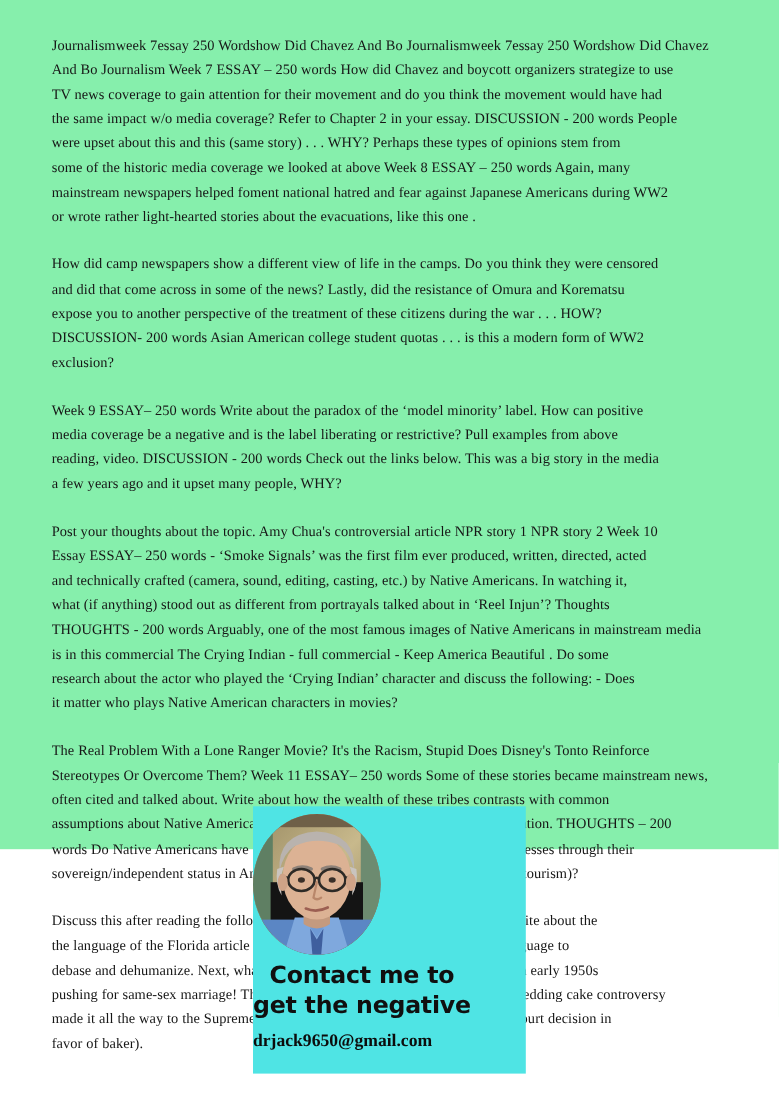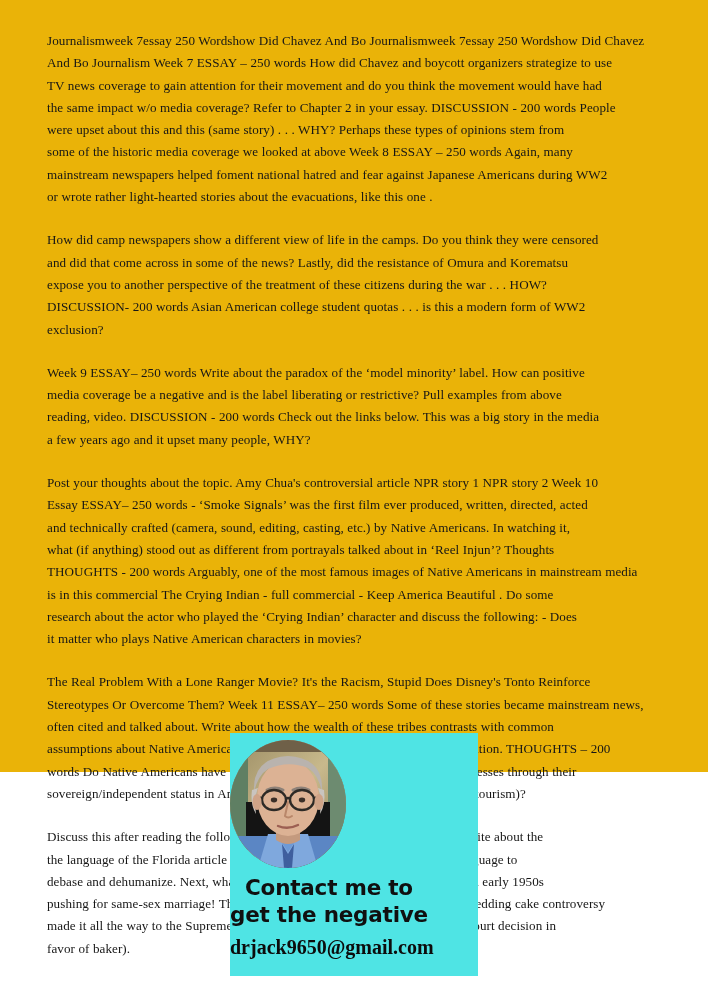--- a/index.html
+++ b/index.html
@@ -13,21 +13,21 @@
     overflow: hidden;
     font-family: "Liberation Serif", "DejaVu Serif", serif;
     color: #111111;
     position: relative;
   }
 
   #page {
     position: relative;
     width: 708px;
     height: 772px;
-    background: #eab308;
+    background: #86efac;
   }
 
   #doc-body {
     position: absolute;
     left: 47px;
     top: 30px;
     width: 650px;
     font-size: 13.1px;
     line-height: 22.3px;
     color: #161616;
@@ -79,21 +79,21 @@
     color: #101010;
     letter-spacing: -0.01em;
   }
   #contact-lines .cl { display: block; white-space: nowrap; }
 
   #contact-email {
     margin-top: 7px;
     text-align: center;
     font-family: "Liberation Serif", "DejaVu Serif", serif;
     font-weight: bold;
-    font-size: 20px;
+    font-size: 16px;
     line-height: 24px;
     color: #0c0c0c;
     white-space: nowrap;
   }
 </style>
 </head>
 <body>
 
 <div id="page">
 

